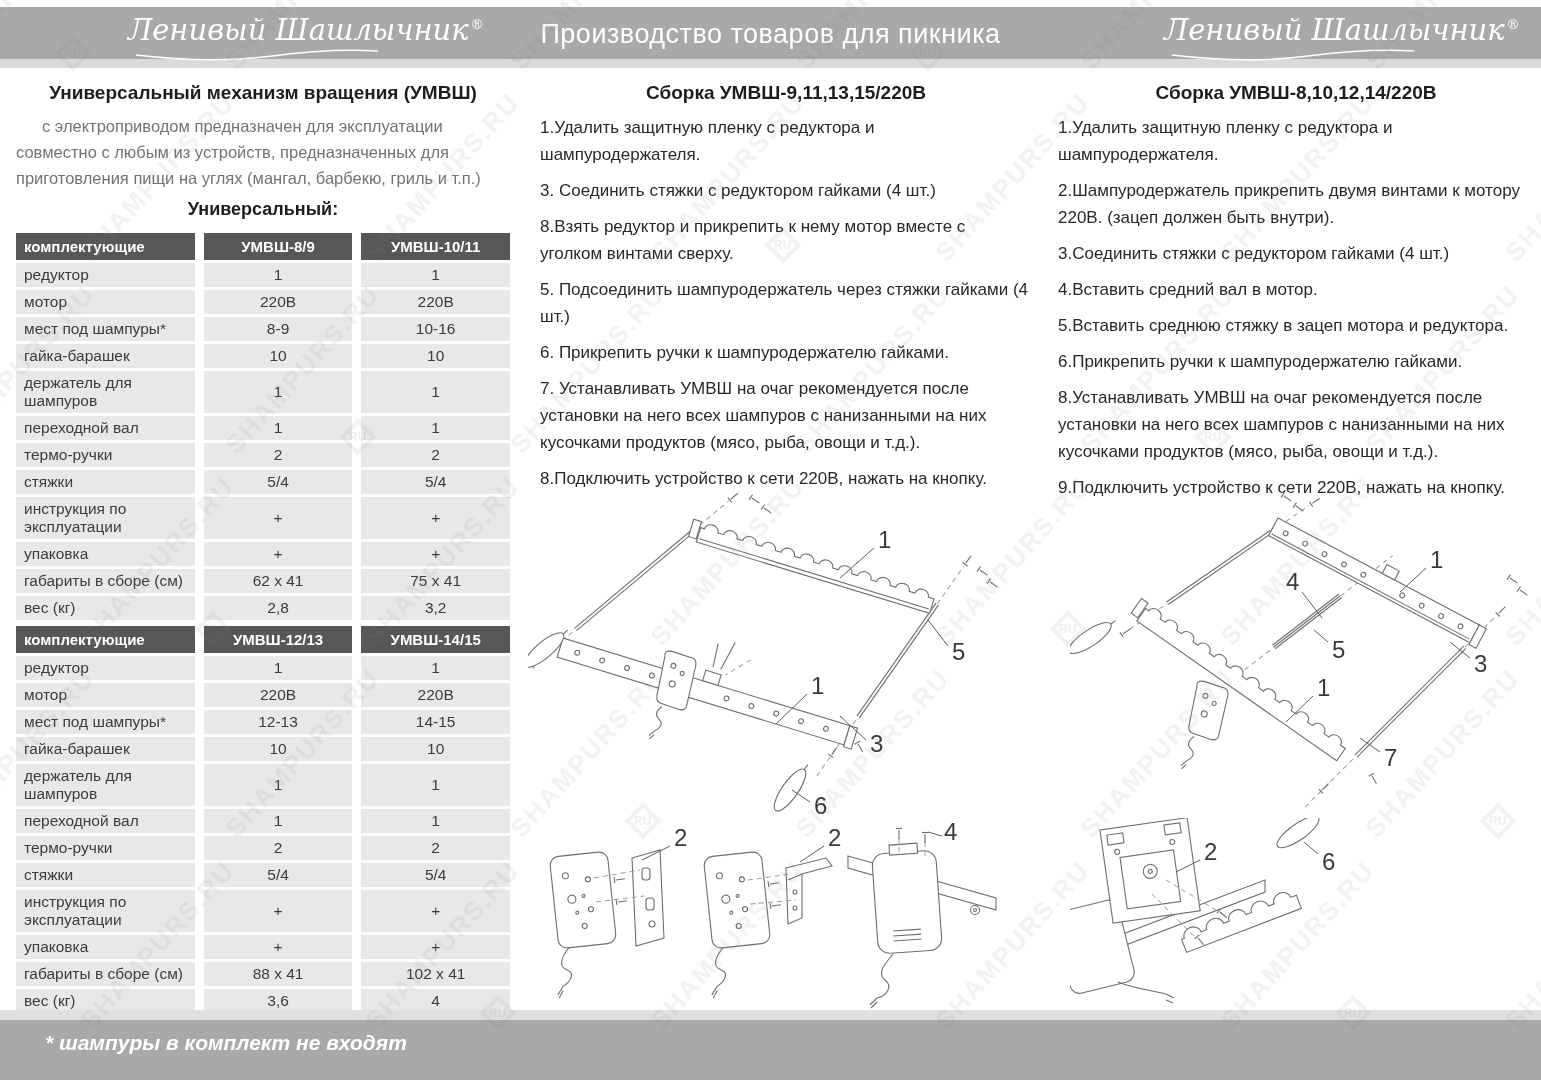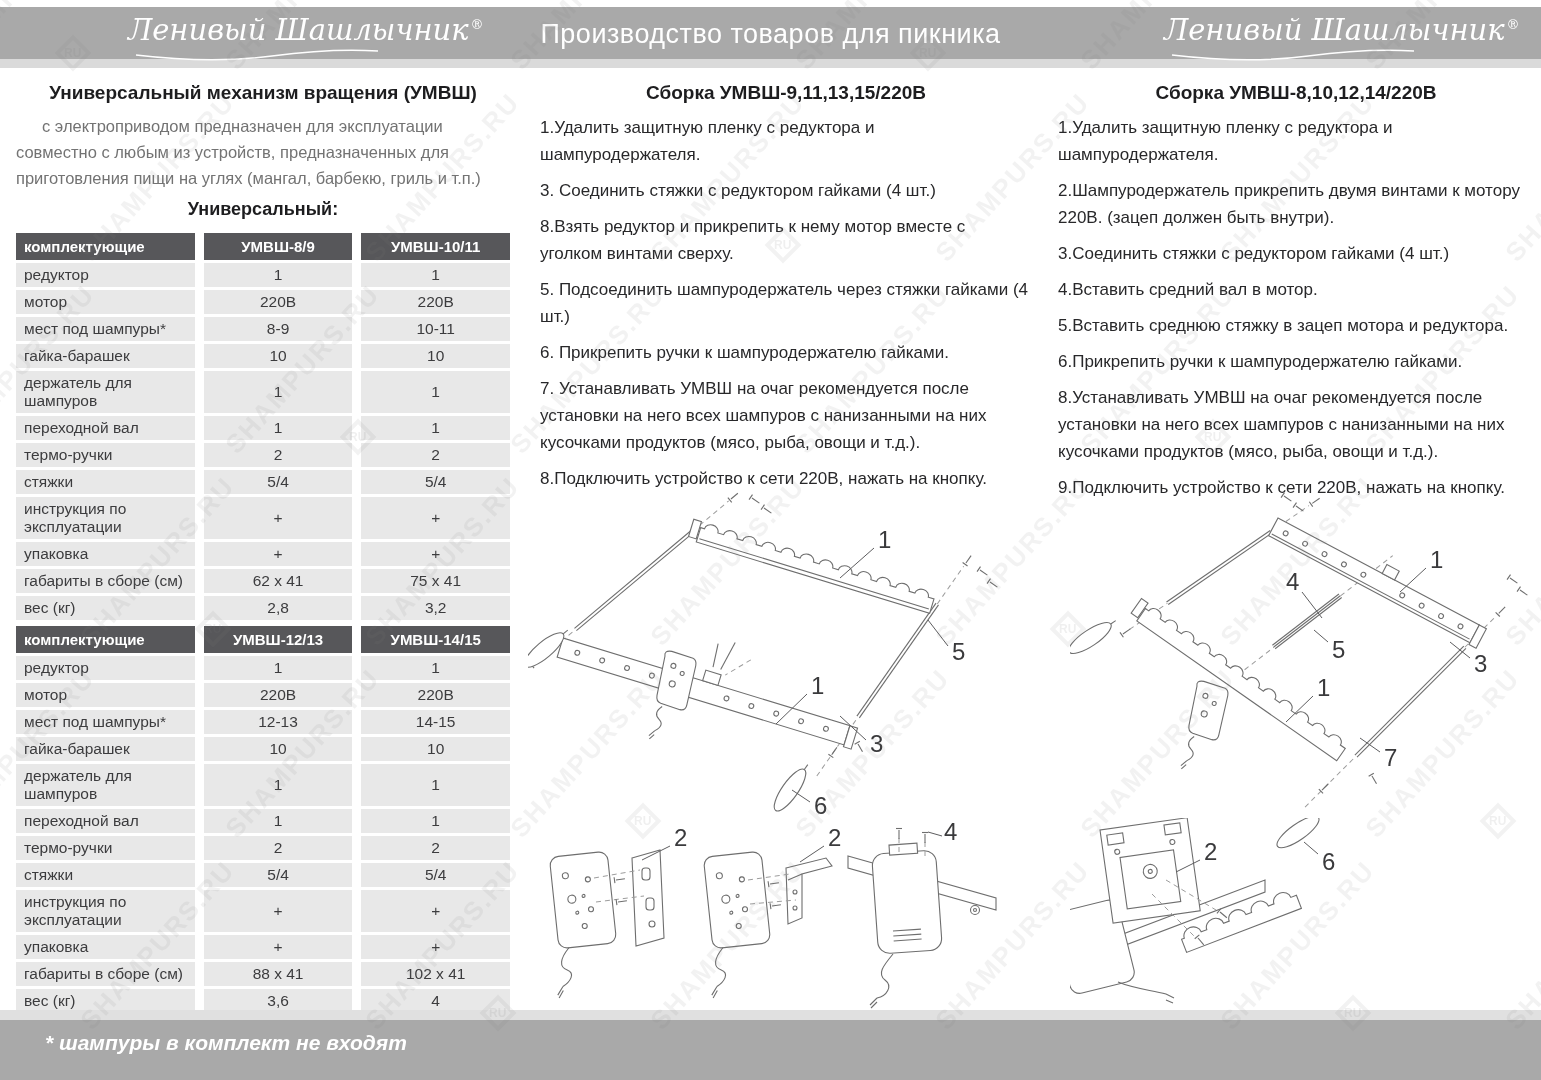--- a/index.html
+++ b/index.html
@@ -146,21 +146,21 @@
               <td class="val">1</td>
             </tr>
             <tr>
               <td class="lbl">мотор</td>
               <td class="val">220В</td>
               <td class="val">220В</td>
             </tr>
             <tr>
               <td class="lbl">мест под шампуры*</td>
               <td class="val">8-9</td>
-              <td class="val">10-11</td>
+              <td class="val">10-16</td>
             </tr>
             <tr>
               <td class="lbl">гайка-барашек</td>
               <td class="val">10</td>
               <td class="val">10</td>
             </tr>
             <tr>
               <td class="lbl">держатель для шампуров</td>
               <td class="val">1</td>
               <td class="val">1</td>

